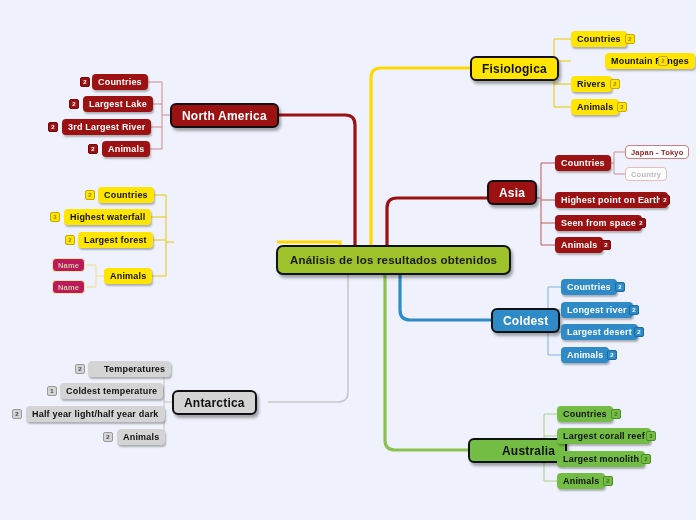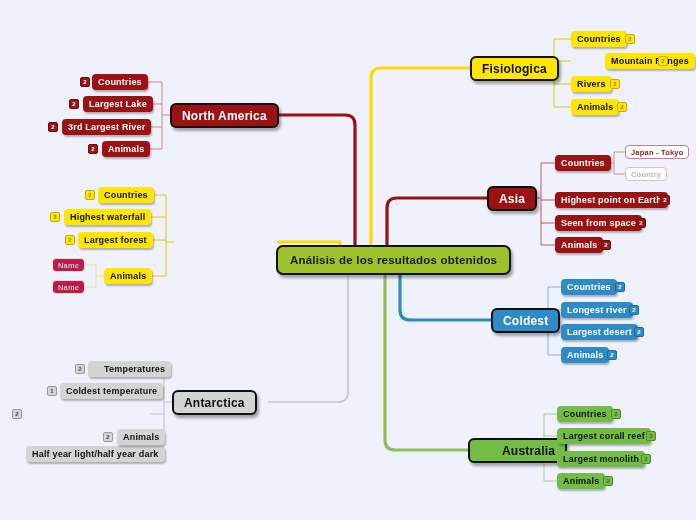--- a/index.html
+++ b/index.html
@@ -212,21 +212,21 @@
 
   <div class="node sub yellow" style="left:571px; top:53px;margin-left:34px;">Mountain Ranges</div>
   <div class="badge yellow" style="left:658px; top:56px;">2</div>
 
   <div class="node sub yellow" style="left:571px; top:76px;">Rivers</div>
   <div class="badge yellow" style="left:610px; top:79px;">2</div>
 
   <div class="node sub yellow" style="left:571px; top:99px;">Animals</div>
   <div class="badge yellow" style="left:617px; top:102px;">2</div>
 
-  <div class="node main red" style="left:487px; top:186px;">Asia</div>
+  <div class="node main red" style="left:487px; top:180px;">Asia</div>
 
   <div class="node sub red" style="left:555px; top:155px;">Countries</div>
   <div class="node leaf" style="left:625px; top:145px;">Japan - Tokyo</div>
   <div class="node leaf ghost" style="left:625px; top:167px;">Country</div>
 
   <div class="node sub red" style="left:555px; top:192px;">Highest point on Earth</div>
   <div class="badge red" style="left:660px; top:195px;">2</div>
 
   <div class="node sub red" style="left:555px; top:215px;">Seen from space</div>
   <div class="badge red" style="left:636px; top:218px;">2</div>
@@ -291,19 +291,19 @@
   <div class="node leaf ghost-yellow" style="left:52px; top:280px;">Name</div>
 
   <div class="node main gray" style="left:172px; top:390px;">Antarctica</div>
 
   <div class="node sub gray" style="left:88px; top:361px;padding-left:16px;">Temperatures</div>
   <div class="badge gray" style="left:75px; top:364px;">2</div>
 
   <div class="node sub gray" style="left:60px; top:383px;">Coldest temperature</div>
   <div class="badge gray" style="left:47px; top:386px;">1</div>
 
-  <div class="node sub gray" style="left:26px; top:406px;margin-top:40px;">Half year light/half year dark</div>
+  <div class="node sub gray" style="left:26px; top:406px;">Half year light/half year dark</div>
   <div class="badge gray" style="left:12px; top:409px;">2</div>
 
   <div class="node sub gray" style="left:117px; top:429px;">Animals</div>
   <div class="badge gray" style="left:103px; top:432px;">2</div>
 
 </div>
 
 </body></html>

